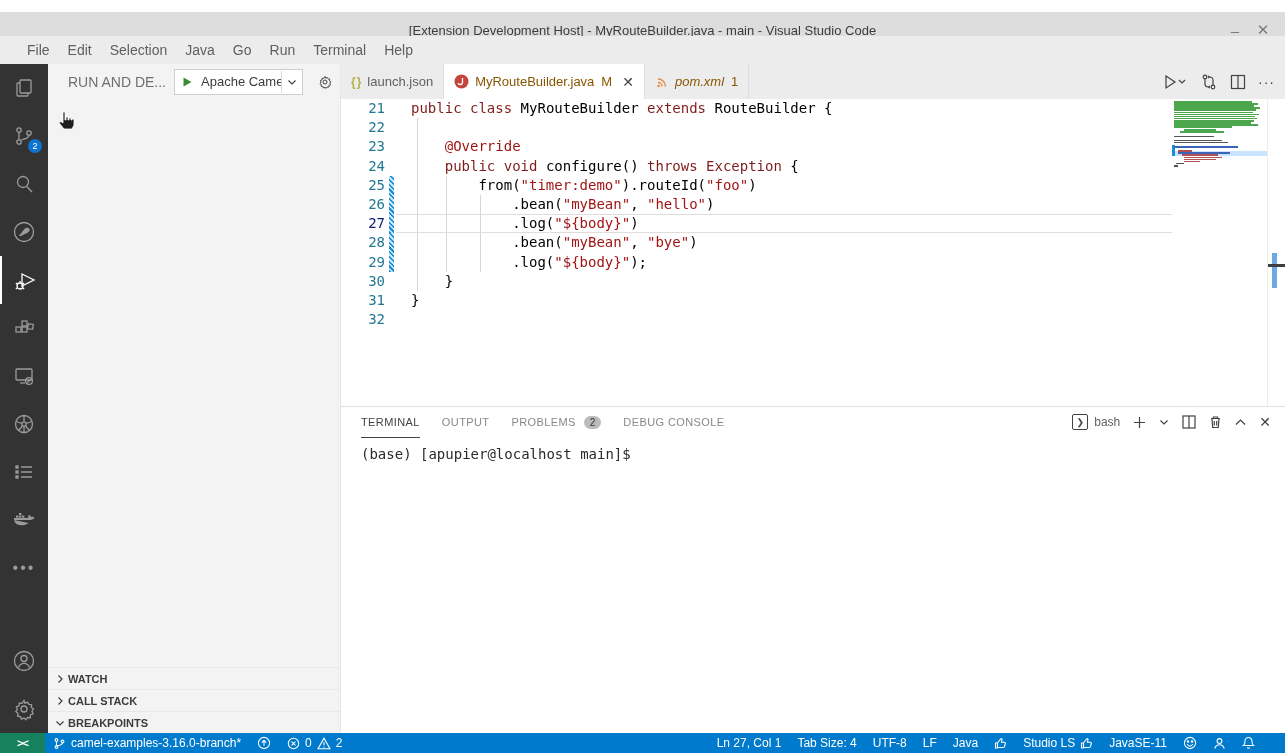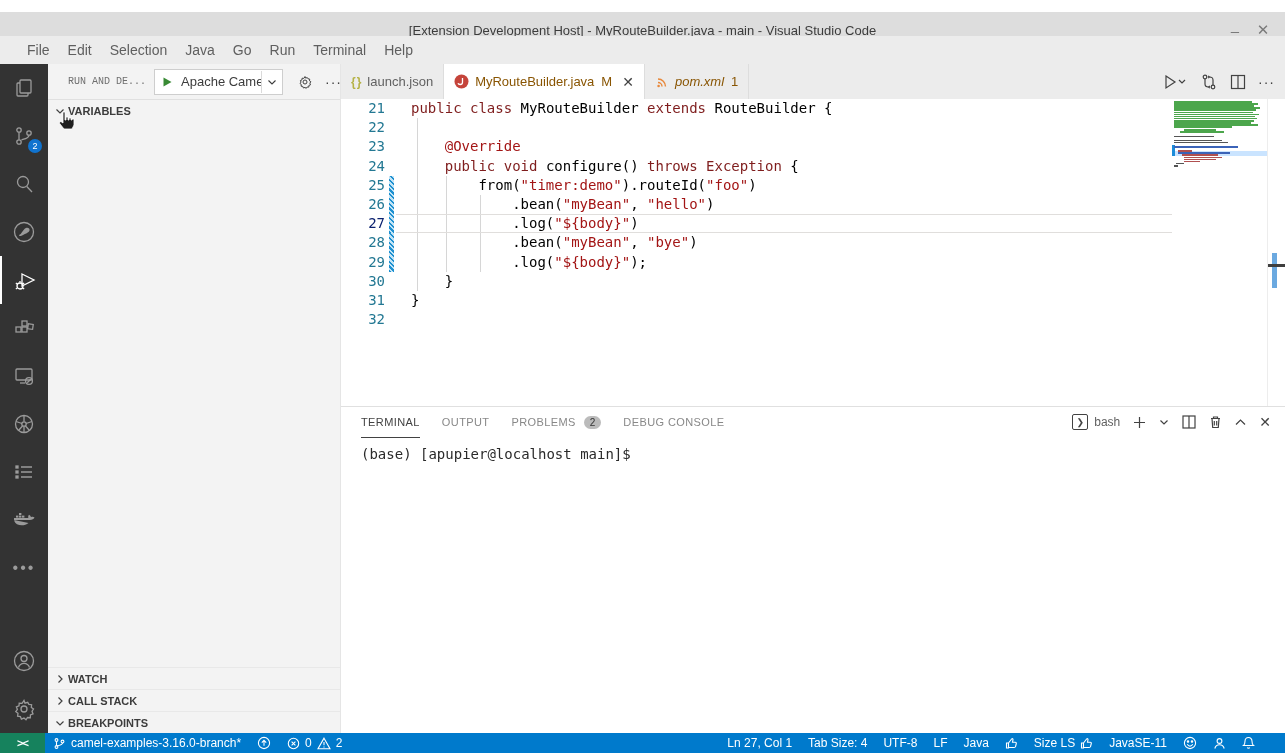--- a/index.html
+++ b/index.html
@@ -17,21 +17,21 @@
   #activitybar{position:absolute;left:0;top:64px;width:48px;height:669px;background:#333333;display:flex;flex-direction:column;}
   .ab-item{width:48px;height:48px;display:flex;align-items:center;justify-content:center;position:relative;color:#9B9B9B;}
   .ab-item.active{color:#FFFFFF;border-left:2px solid #fff;}
   .ab-item svg{stroke:currentColor;fill:none;stroke-width:1.3;}
   .ab-badge{position:absolute;right:6px;bottom:7px;background:#1073CF;color:#fff;font-size:9px;min-width:14px;height:14px;border-radius:8px;display:flex;align-items:center;justify-content:center;}
   .ab-spacer{flex:1;}
   .ab-dots{color:#9B9B9B;font-size:16px;letter-spacing:2px;}
   
   #sidebar{position:absolute;left:48px;top:64px;width:293px;height:669px;background:#F3F3F3;border-right:1px solid #E5E5E5;display:flex;flex-direction:column;box-sizing:border-box;}
   .sb-toolbar{height:35px;display:flex;align-items:center;padding:0 10px 0 20px;flex:none;}
-  .sb-title{font-size:10px;color:#6F6F6F;white-space:nowrap;font-family:Liberation Mono, monospace;}
+  .sb-title{font-size:14px;color:#6F6F6F;white-space:nowrap;}
   .cfg-box{margin-left:8px;height:24px;background:#fff;border:1px solid #CECECE;display:flex;align-items:center;flex:none;}
   .cfg-play{width:24px;display:flex;justify-content:center;}
   .cfg-label{font-size:13px;color:#3C3C3C;padding:0 2px;white-space:nowrap;overflow:hidden;width:78px;}
   .cfg-sep{width:1px;height:22px;background:#DADADA;}
   .cfg-chev{width:20px;display:flex;justify-content:center;color:#3C3C3C;}
   .sb-gear{margin-left:14px;color:#424242;}
   .sb-dots{margin-left:12px;color:#424242;font-size:14px;letter-spacing:1px;}
   .sb-section{height:21px;flex:none;display:flex;align-items:center;font-size:11px;font-weight:700;color:#3C3C3C;border-top:1px solid #E8E8E8;padding-left:4px;}
   .sb-section .chev{width:16px;display:flex;justify-content:center;color:#424242;}
   .sb-fill{flex:1;}
@@ -225,28 +225,20 @@
             </svg>
         </span>
       </div>
       <span class="sb-gear">
         <svg width="16" height="16" viewBox="0 0 16 16">
             <circle cx="8" cy="8" r="2" stroke="#424242" fill="none"></circle>
             <path d="M8 2.5l.6 1.6 1.7-.5.7 1.2 1.7.3-.2 1.7 1.3.9-.9 1.5.6 1.6-1.6.6-.1 1.7-1.7-.1-.9 1.4-1.2-1-1.6.6-.6-1.6-1.7-.2.2-1.7-1.3-1 1-1.4-.6-1.6 1.6-.6.1-1.7 1.7.2 1-1.4z" stroke="#424242" fill="none"></path>
           </svg>
       </span>
       <span class="sb-dots">···</span>
-    </div>
-    <div class="sb-section" style="border-top:1px solid #E0E0E0;">
-      <span class="chev">
-          <svg width="10" height="10" viewBox="0 0 10 10">
-            <path d="M1.5 3.5L5 7l3.5-3.5" stroke="#424242" fill="none" stroke-width="1.2"></path>
-          </svg>
-        </span>
-      <span>VARIABLES</span>
     </div>
     <div class="sb-fill"></div>
     <div class="sb-section">
       <span class="chev">
           <svg width="10" height="10" viewBox="0 0 10 10">
             <path d="M3.5 1.5L7 5 3.5 8.5" stroke="#424242" fill="none" stroke-width="1.2"></path>
           </svg>
         </span>
       <span>WATCH</span>
     </div>
@@ -516,21 +508,21 @@
       <div class="st-item">Tab Size: 4</div>
       <div class="st-item">UTF-8</div>
       <div class="st-item">LF</div>
       <div class="st-item">Java</div>
       <div class="st-item">
         <svg width="13" height="13" viewBox="0 0 13 13">
             <path d="M1.5 6h2v5h-2zM3.5 10.5h5.6c.8 0 1.3-.4 1.4-1l.8-3c.2-.7-.3-1.3-1-1.3H7.5l.5-2.5c.1-.8-.9-1.4-1.4-.7L3.5 6"></path>
           </svg>
       </div>
       <div class="st-item">
-        <span>Size LS</span>
+        <span>Studio LS</span>
         <svg width="13" height="13" viewBox="0 0 13 13">
             <path d="M1.5 6h2v5h-2zM3.5 10.5h5.6c.8 0 1.3-.4 1.4-1l.8-3c.2-.7-.3-1.3-1-1.3H7.5l.5-2.5c.1-.8-.9-1.4-1.4-.7L3.5 6"></path>
           </svg>
       </div>
       <div class="st-item">JavaSE-11</div>
       <div class="st-item">
         <svg width="14" height="14" viewBox="0 0 14 14">
             <circle cx="7" cy="7" r="5.6"></circle>
             <circle cx="5" cy="5.6" r="0.7" fill="#fff"></circle>
             <circle cx="9" cy="5.6" r="0.7" fill="#fff"></circle>

